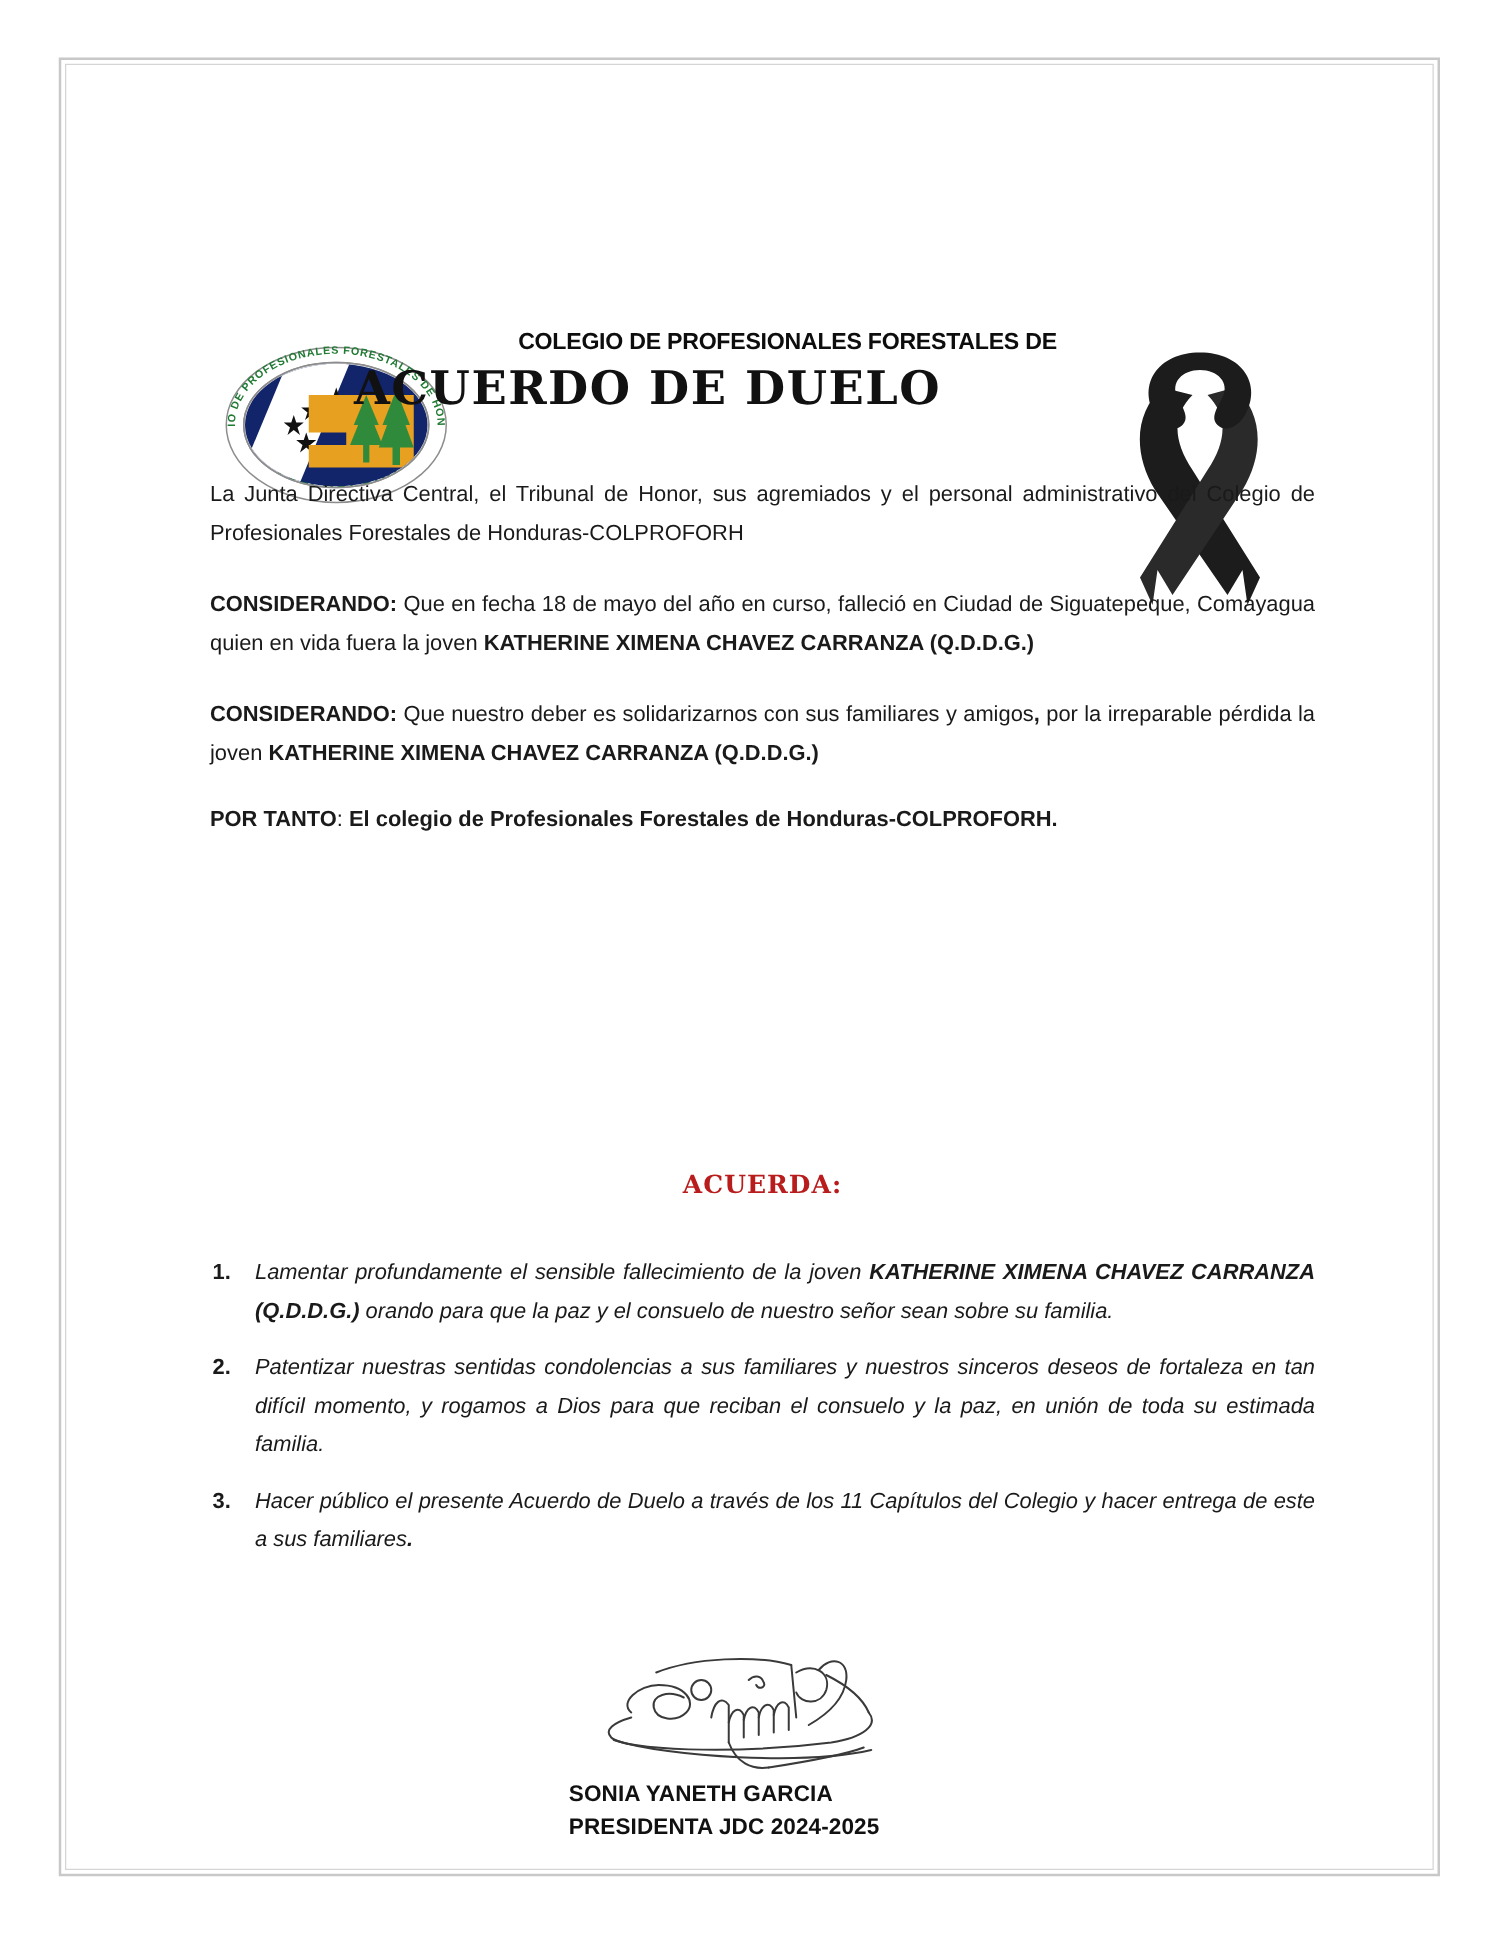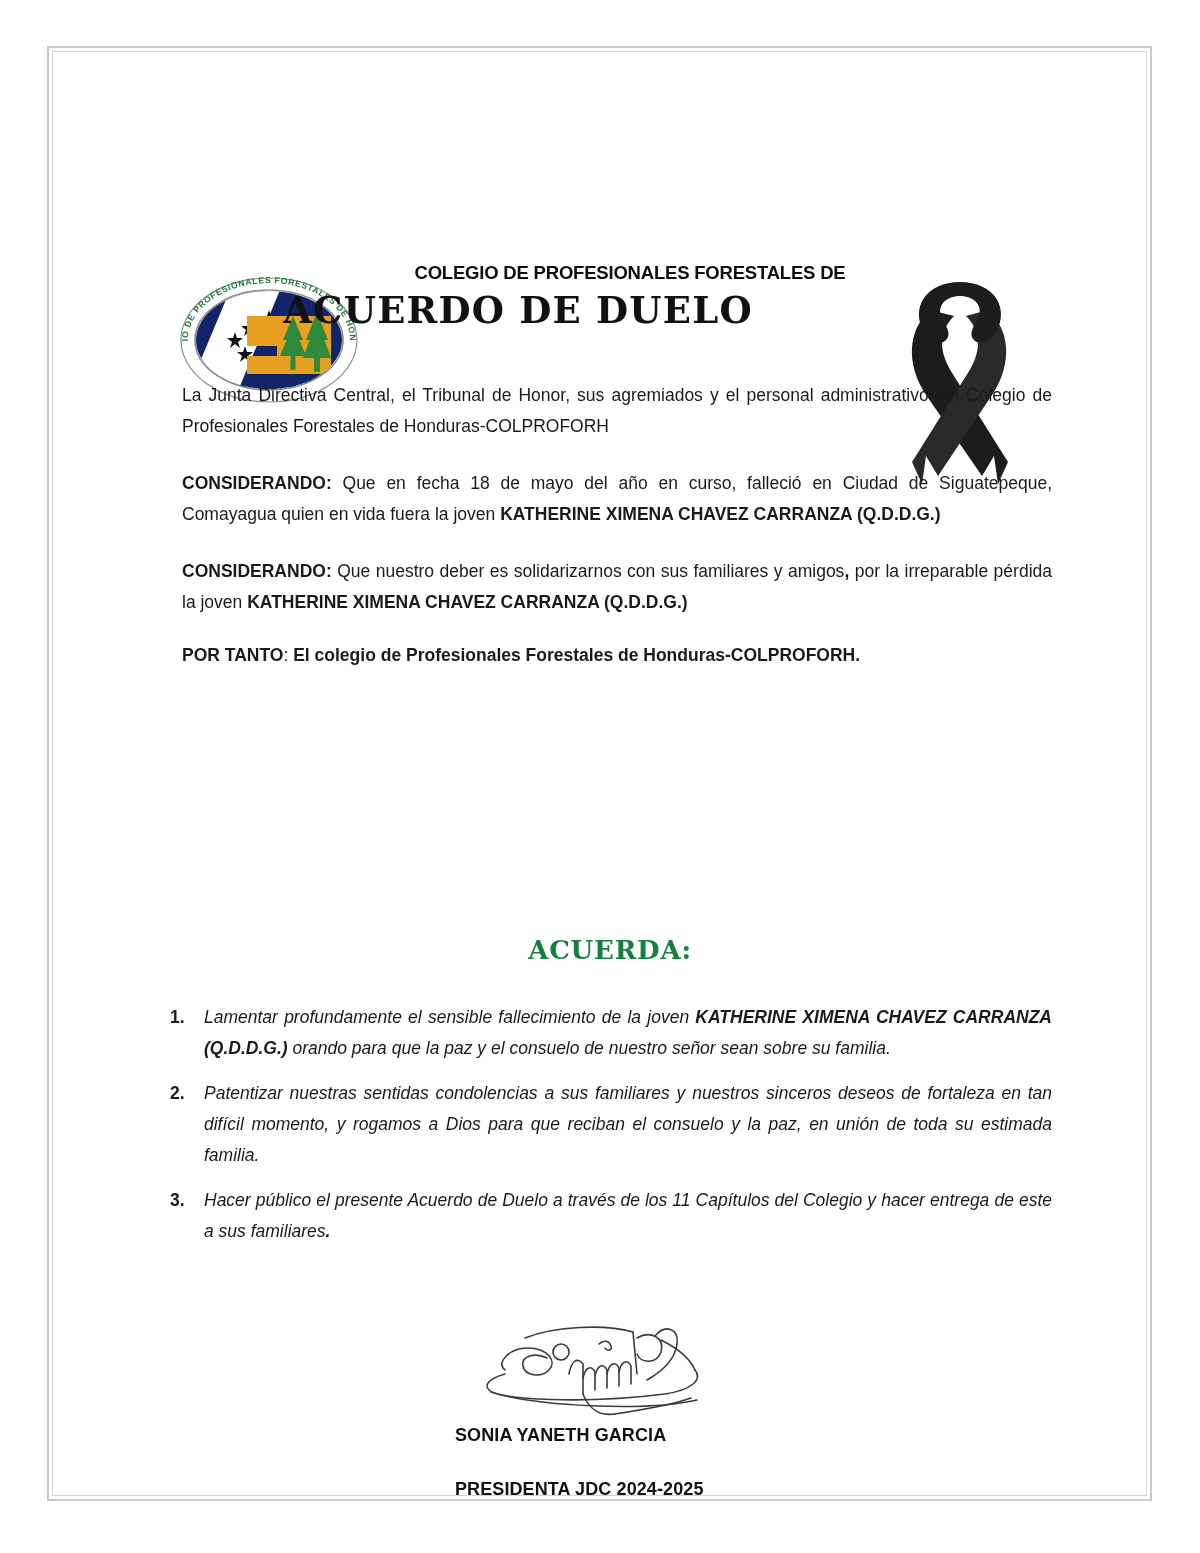--- a/index.html
+++ b/index.html
@@ -103,37 +103,37 @@
     position: absolute;
     left: 168px;
     top: 380px;
     width: 884px;
     font-size: 17.5px;
     line-height: 31px;
     color: #1a1a1a;
   }
   .para {
     text-align: justify;
-    margin: 0 0 26px 14px;
+    margin: 0 0 26px 0;
   }
   .para.tight { margin-bottom: 22px; }
   .para b { font-weight: bold; }
 
   
   #acuerda-heading {
     position: absolute;
     left: 168px;
     top: 935px;
     width: 884px;
     text-align: center;
     font-family: "DejaVu Serif", serif;
-    font-size: 26px;
+    font-size: 20px;
     font-weight: bold;
     letter-spacing: 0.8px;
-    color: #15803d;
+    color: #b91c1c;
   }
 
   
   #acuerda-list {
     position: absolute;
     left: 168px;
     top: 1002px;
     width: 884px;
     font-size: 17.5px;
     line-height: 31px;
@@ -177,21 +177,20 @@
     text-align: left;
   }
   #signature-mark { width: 290px; height: 110px; margin: 0 auto; display: block; }
   #signature-name,
   #signature-role {
     font-size: 18px;
     font-weight: bold;
     line-height: 26px;
     letter-spacing: 0.1px;
     color: #111111;
-    margin-top: 28px;
   }
   #signature-name { margin-top: -6px; }
 </style>
 </head>
 <body>
 
 <div id="page-frame">
   <div id="page-frame-inner"></div>
 </div>
 

